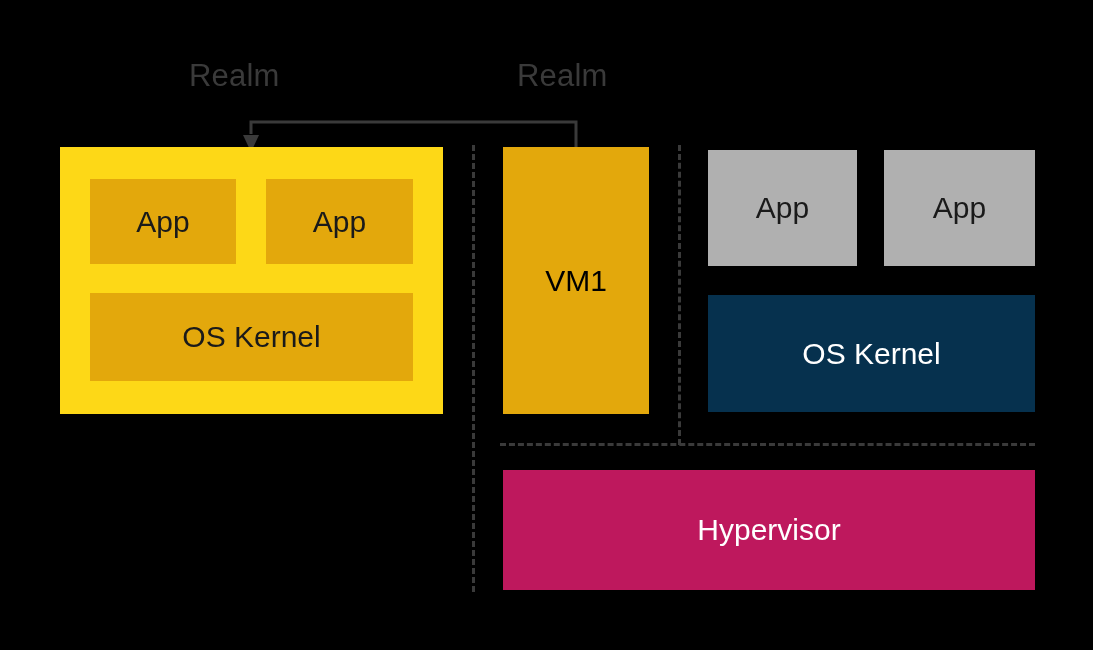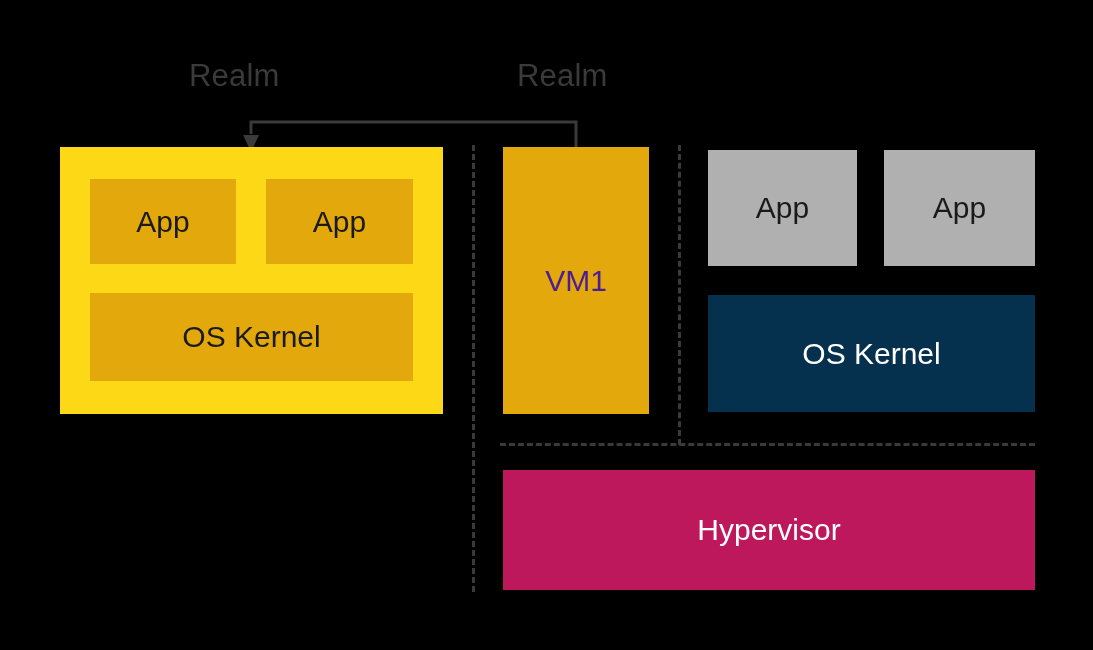--- a/index.html
+++ b/index.html
@@ -59,21 +59,21 @@
   .inner-label-app    { font-size: 30px; }
   .inner-label-kernel { font-size: 30px; }
 
   
   .vm-box {
     left: 503px;
     top: 147px;
     width: 146px;
     height: 267px;
     background: #E3A80C;
-    color: #4c1d95;
+    color: #000000;
     font-size: 30px;
   }
 
   
   .guest-app {
     background: #B0B0B0;
     color: #1A1A1A;
     font-size: 30px;
   }
   .guest-app-1 { left: 708px; top: 150px; width: 149px; height: 116px; }

